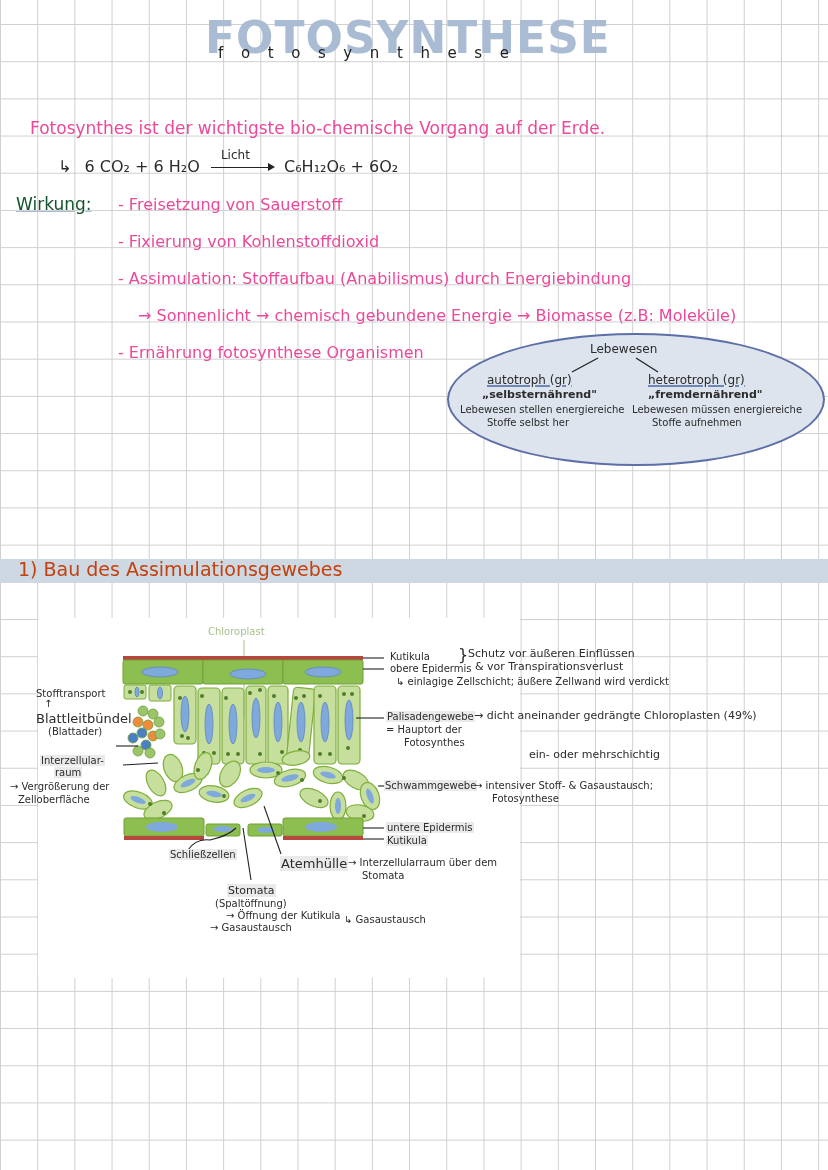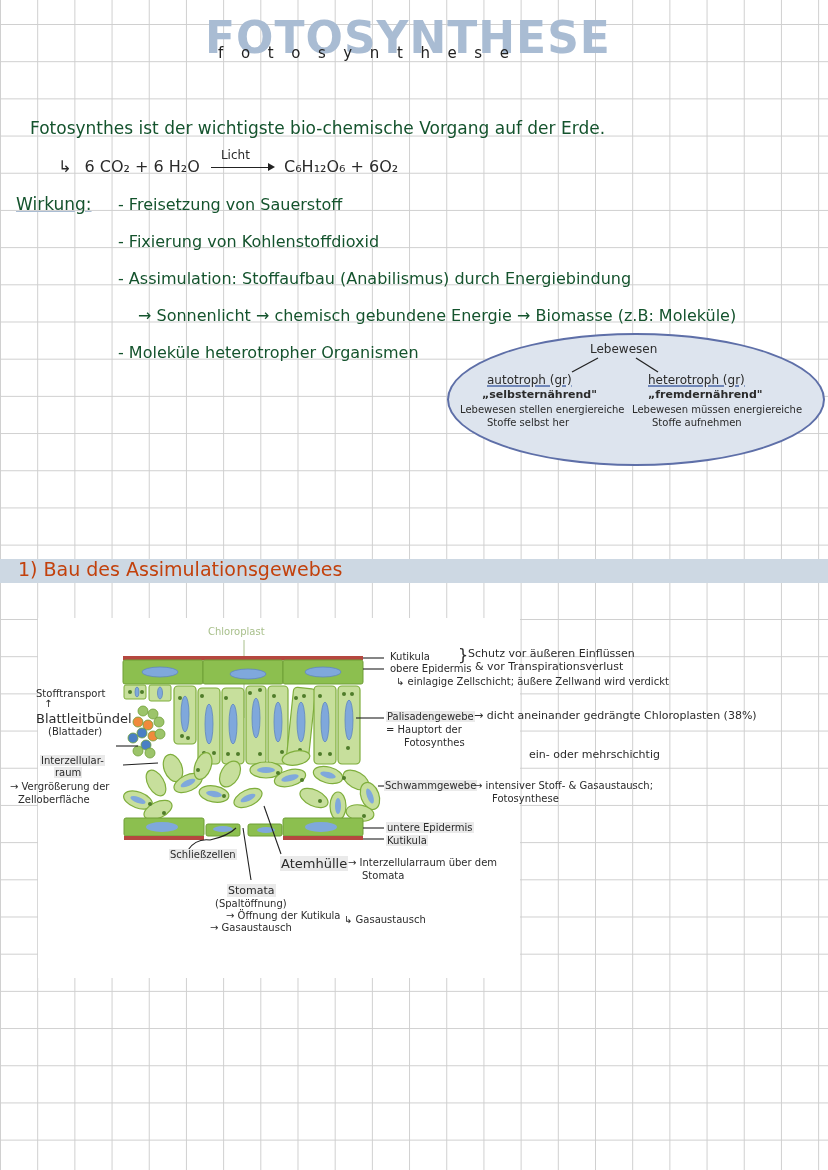--- a/index.html
+++ b/index.html
@@ -18,21 +18,21 @@
 
   
   .title-big {
     left: 205px; top: 12px; font-size: 44px; font-weight: bold;
     color: #a9bcd3; letter-spacing: 1px; font-family: "DejaVu Sans", sans-serif;
   }
   .title-small {
     left: 218px; top: 44px; font-size: 15px; color: #222;
     letter-spacing: 17.6px;
   }
-  .text { font-size: 16px; color: #14532d; }
+  .text { font-size: 16px; color: #ec4899; }
   .wirkung { color: #14532d; font-size: 17px; text-decoration: underline; text-decoration-color: #a9bcd3; }
   .eq { font-size: 16px; }
   .arrow-line { display: inline-block; width: 62px; border-top: 1.5px solid #222; position: relative; vertical-align: middle; margin: 0 6px; }
   .arrow-line::after { content: ""; position: absolute; right: -2px; top: -5px; border-left: 7px solid #222; border-top: 4px solid transparent; border-bottom: 4px solid transparent; }
   .arrow-label { position: absolute; top: -20px; left: 10px; font-size: 12px; }
 
   
   .ellipse {
     left: 447px; top: 333px; width: 378px; height: 133px;
     border-radius: 50%; background: #dde4ee; border: 2px solid #5e6fa8;
@@ -68,21 +68,21 @@
     <span class="arrow-label">Licht</span>
   </span>
   <span>C₆H₁₂O₆ + 6O₂</span>
 </div>
 
 <div class="abs wirkung" style="left:16px; top:194px;">Wirkung:</div>
 <div class="abs text" style="left:118px; top:195px;">- Freisetzung von Sauerstoff</div>
 <div class="abs text" style="left:118px; top:232px;">- Fixierung von Kohlenstoffdioxid</div>
 <div class="abs text" style="left:118px; top:269px;">- Assimulation: Stoffaufbau (Anabilismus) durch Energiebindung</div>
 <div class="abs text" style="left:138px; top:306px;">→ Sonnenlicht → chemisch gebundene Energie → Biomasse (z.B: Moleküle)</div>
-<div class="abs text" style="left:118px; top:343px;">- Moleküle heterotropher Organismen</div>
+<div class="abs text" style="left:118px; top:343px;">- Ernährung fotosynthese Organismen</div>
 
 <div class="abs ellipse"></div>
 <div class="abs e-txt" style="left:590px; top:342px; font-size:12px;">Lebewesen</div>
 <svg class="abs" style="left:560px; top:355px;" width="110" height="20">
   <line x1="38" y1="3" x2="12" y2="17" stroke="#222" stroke-width="1.3"></line>
   <line x1="76" y1="3" x2="98" y2="17" stroke="#222" stroke-width="1.3"></line>
 </svg>
 <div class="abs e-head" style="left:487px; top:373px;">autotroph (gr)</div>
 <div class="abs e-txt" style="left:482px; top:388px; font-weight:bold;">„selbsternährend"</div>
 <div class="abs e-txt" style="left:460px; top:404px; font-size:10px;">Lebewesen stellen energiereiche</div>
@@ -274,21 +274,21 @@
 <div class="abs lbl" style="left:48px; top:726px;">(Blattader)</div>
 
 <div class="abs lbl lbl-hl" style="left:40px; top:755px;">Interzellular-</div>
 <div class="abs lbl lbl-hl" style="left:54px; top:767px;">raum</div>
 <div class="abs lbl" style="left:10px; top:781px;">→ Vergrößerung der</div>
 <div class="abs lbl" style="left:18px; top:794px;">Zelloberfläche</div>
 
 <div class="abs lbl lbl-hl" style="left:386px; top:711px;">Palisadengewebe</div>
 <div class="abs lbl" style="left:386px; top:724px;">= Hauptort der</div>
 <div class="abs lbl" style="left:404px; top:737px;">Fotosynthes</div>
-<div class="abs note" style="left:474px; top:709px;">→ dicht aneinander gedrängte Chloroplasten (38%)</div>
+<div class="abs note" style="left:474px; top:709px;">→ dicht aneinander gedrängte Chloroplasten (49%)</div>
 <div class="abs note" style="left:498px; top:748px;margin-left:31px;">ein- oder mehrschichtig</div>
 
 <div class="abs lbl lbl-hl" style="left:384px; top:780px;">Schwammgewebe</div>
 <div class="abs lbl" style="left:474px; top:780px;">→ intensiver Stoff- &amp; Gasaustausch;</div>
 <div class="abs lbl" style="left:492px; top:793px;">Fotosynthese</div>
 
 <div class="abs lbl lbl-hl" style="left:386px; top:822px;">untere Epidermis</div>
 <div class="abs lbl lbl-hl" style="left:386px; top:835px;">Kutikula</div>
 
 <div class="abs lbl lbl-hl" style="left:169px; top:849px;">Schließzellen</div>

